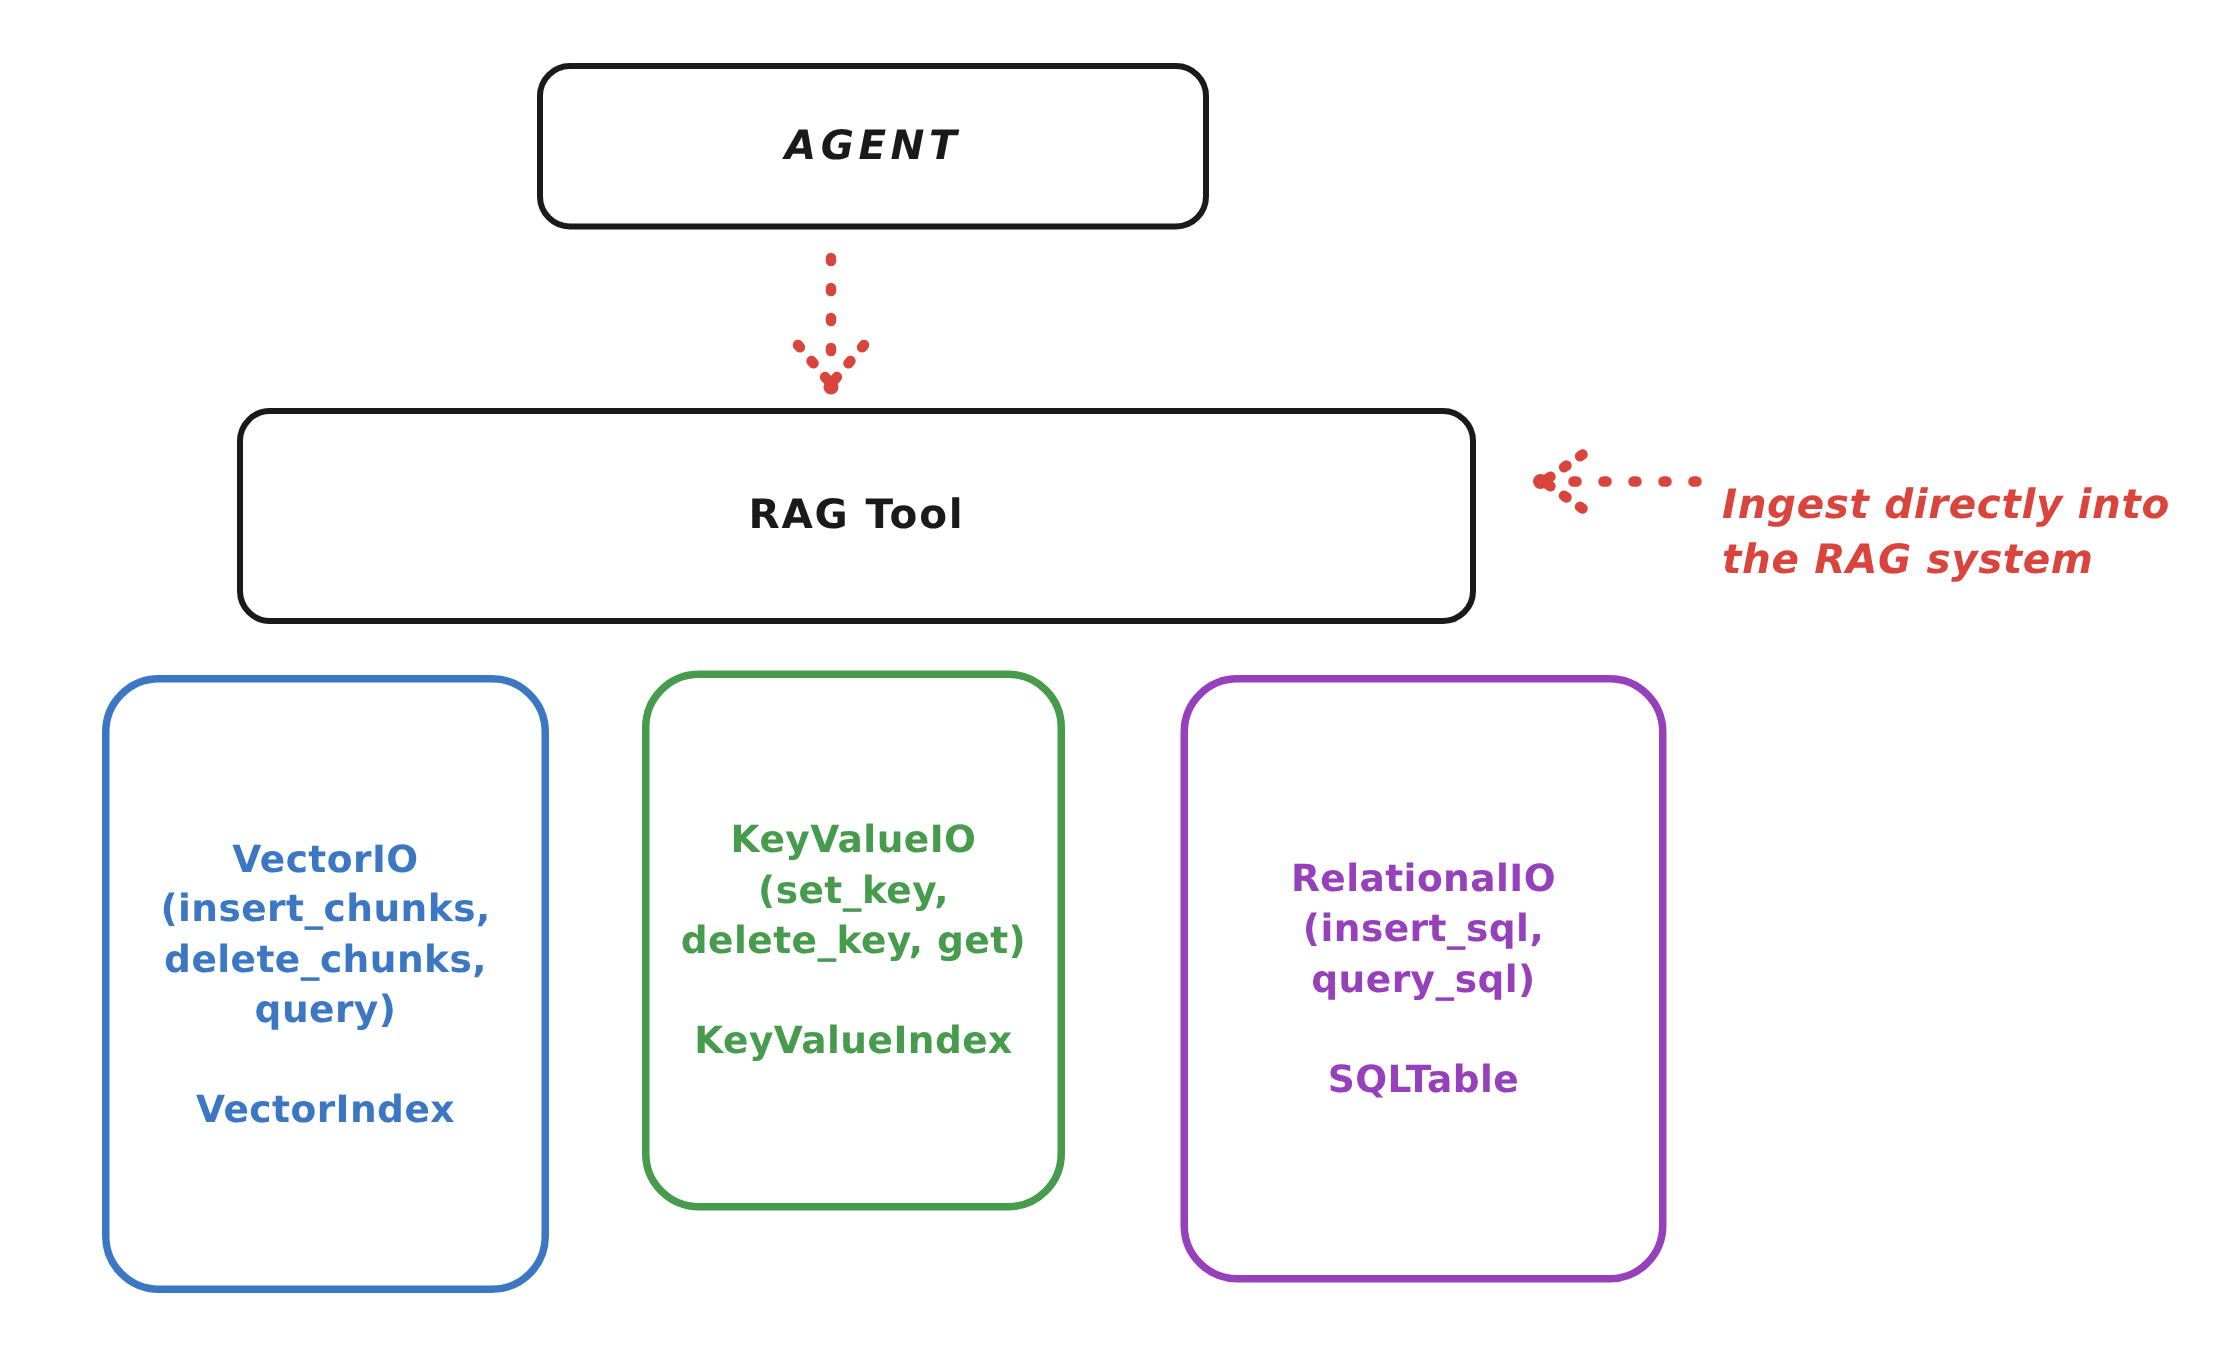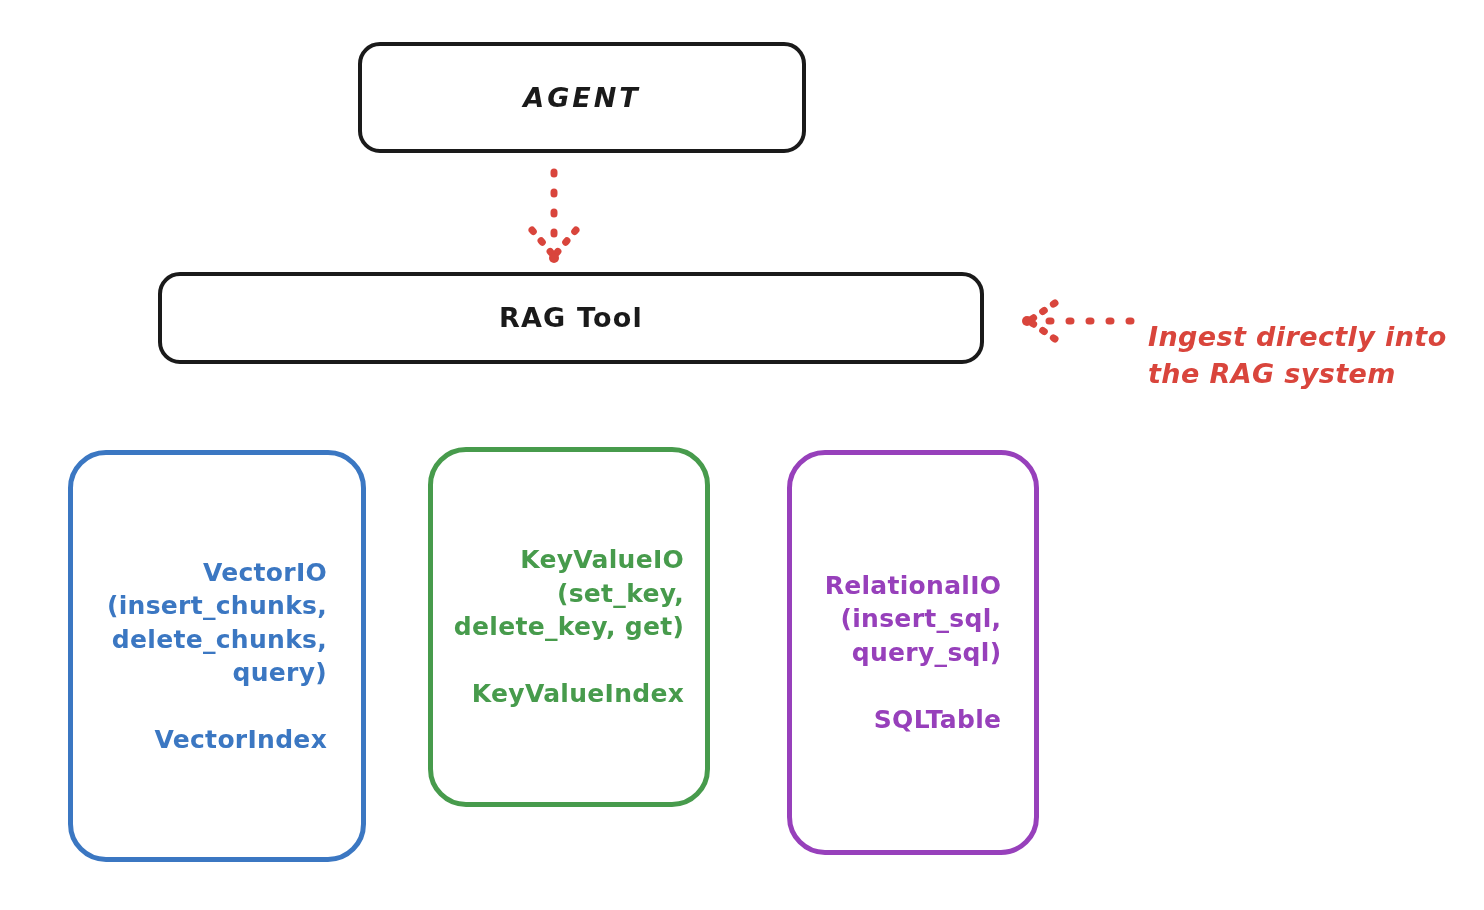--- a/index.html
+++ b/index.html
@@ -54,21 +54,20 @@
     font-style: normal;
     font-weight: 600;
     letter-spacing: 1.2px;
   }
 
   
   .box-color {
     border-width: 5px;
     border-style: solid;
     border-radius: 38px;
-    text-align: right;
   }
   .box-color .node-label {
     font-size: 25px;
     font-weight: 600;
     line-height: 1.34;
     letter-spacing: 0.3px;
   }
 
   
   .annotation {
@@ -92,42 +91,42 @@
 </style>
 </head>
 <body>
 
 <div id="canvas">
 
   <div class="node box-black" id="agent-node" style="left:358px; top:42px; width:448px; height:111px;">
     <span class="node-label">AGENT</span>
   </div>
 
-  <div class="node box-black" id="rag-tool-node" style="left:158px; top:272px; width:826px; height:92px;">
+  <div class="node box-black" id="rag-tool-node" style="left:158px; top:272px; width:826px; height:144px;">
     <span class="node-label">RAG Tool</span>
   </div>
 
   <div class="node box-color" id="vector-io-node" style="left:68px; top:450px; width:298px; height:412px; border-color:#3b77c2;">
     <span class="node-label" style="color:#3b77c2;">VectorIO
 (insert_chunks,
 delete_chunks,
 query)
 
 VectorIndex</span>
   </div>
 
   <div class="node box-color" id="key-value-io-node" style="left:428px; top:447px; width:282px; height:360px; border-color:#479b4c;">
     <span class="node-label" style="color:#479b4c;">KeyValueIO
 (set_key,
 delete_key, get)
 
 KeyValueIndex</span>
   </div>
 
-  <div class="node box-color" id="relational-io-node" style="left:787px; top:450px; width:252px; height:405px; border-color:#9740bb;">
+  <div class="node box-color" id="relational-io-node" style="left:787px; top:450px; width:324px; height:405px; border-color:#9740bb;">
     <span class="node-label" style="color:#9740bb;">RelationalIO
 (insert_sql,
 query_sql)
 
 SQLTable</span>
   </div>
 
   <div class="annotation" style="left:1148px; top:283px; width:330px; color:#d9453c;">
     <span>Ingest directly into
 the RAG system</span>

